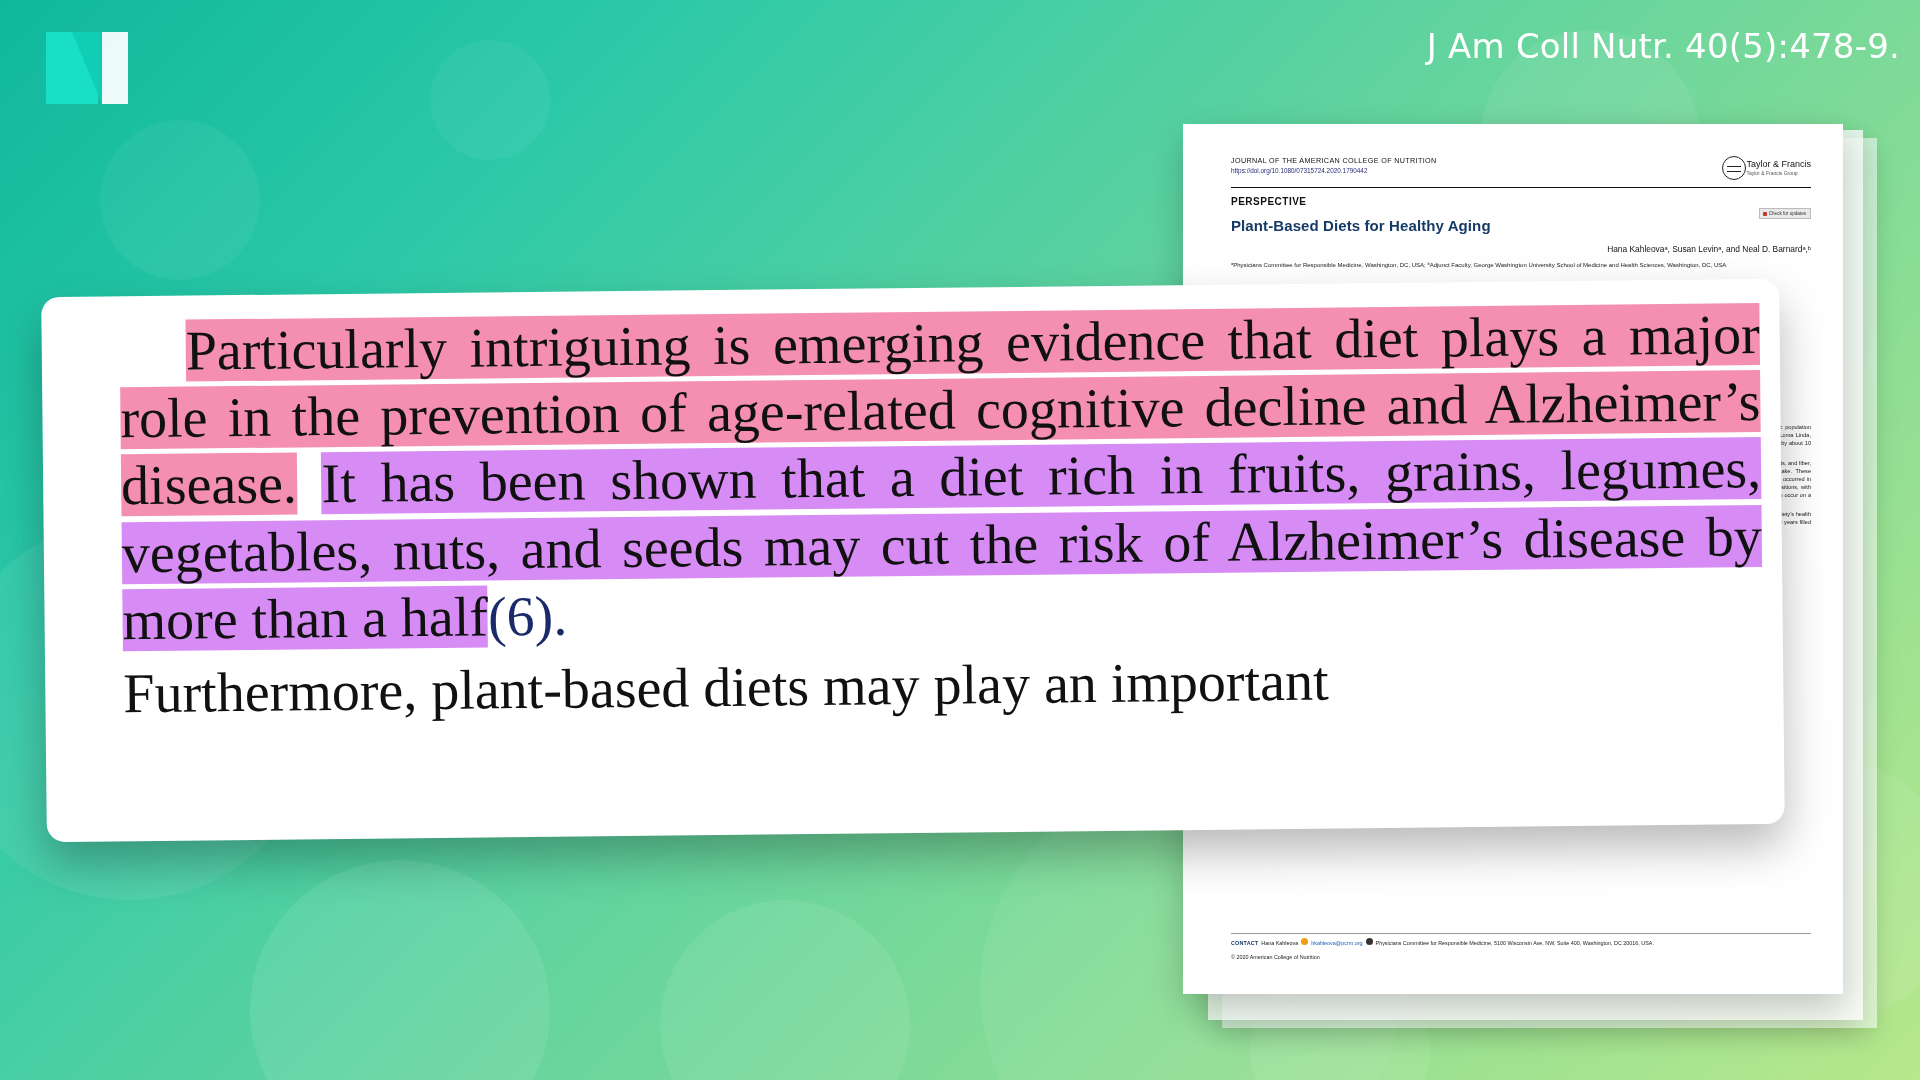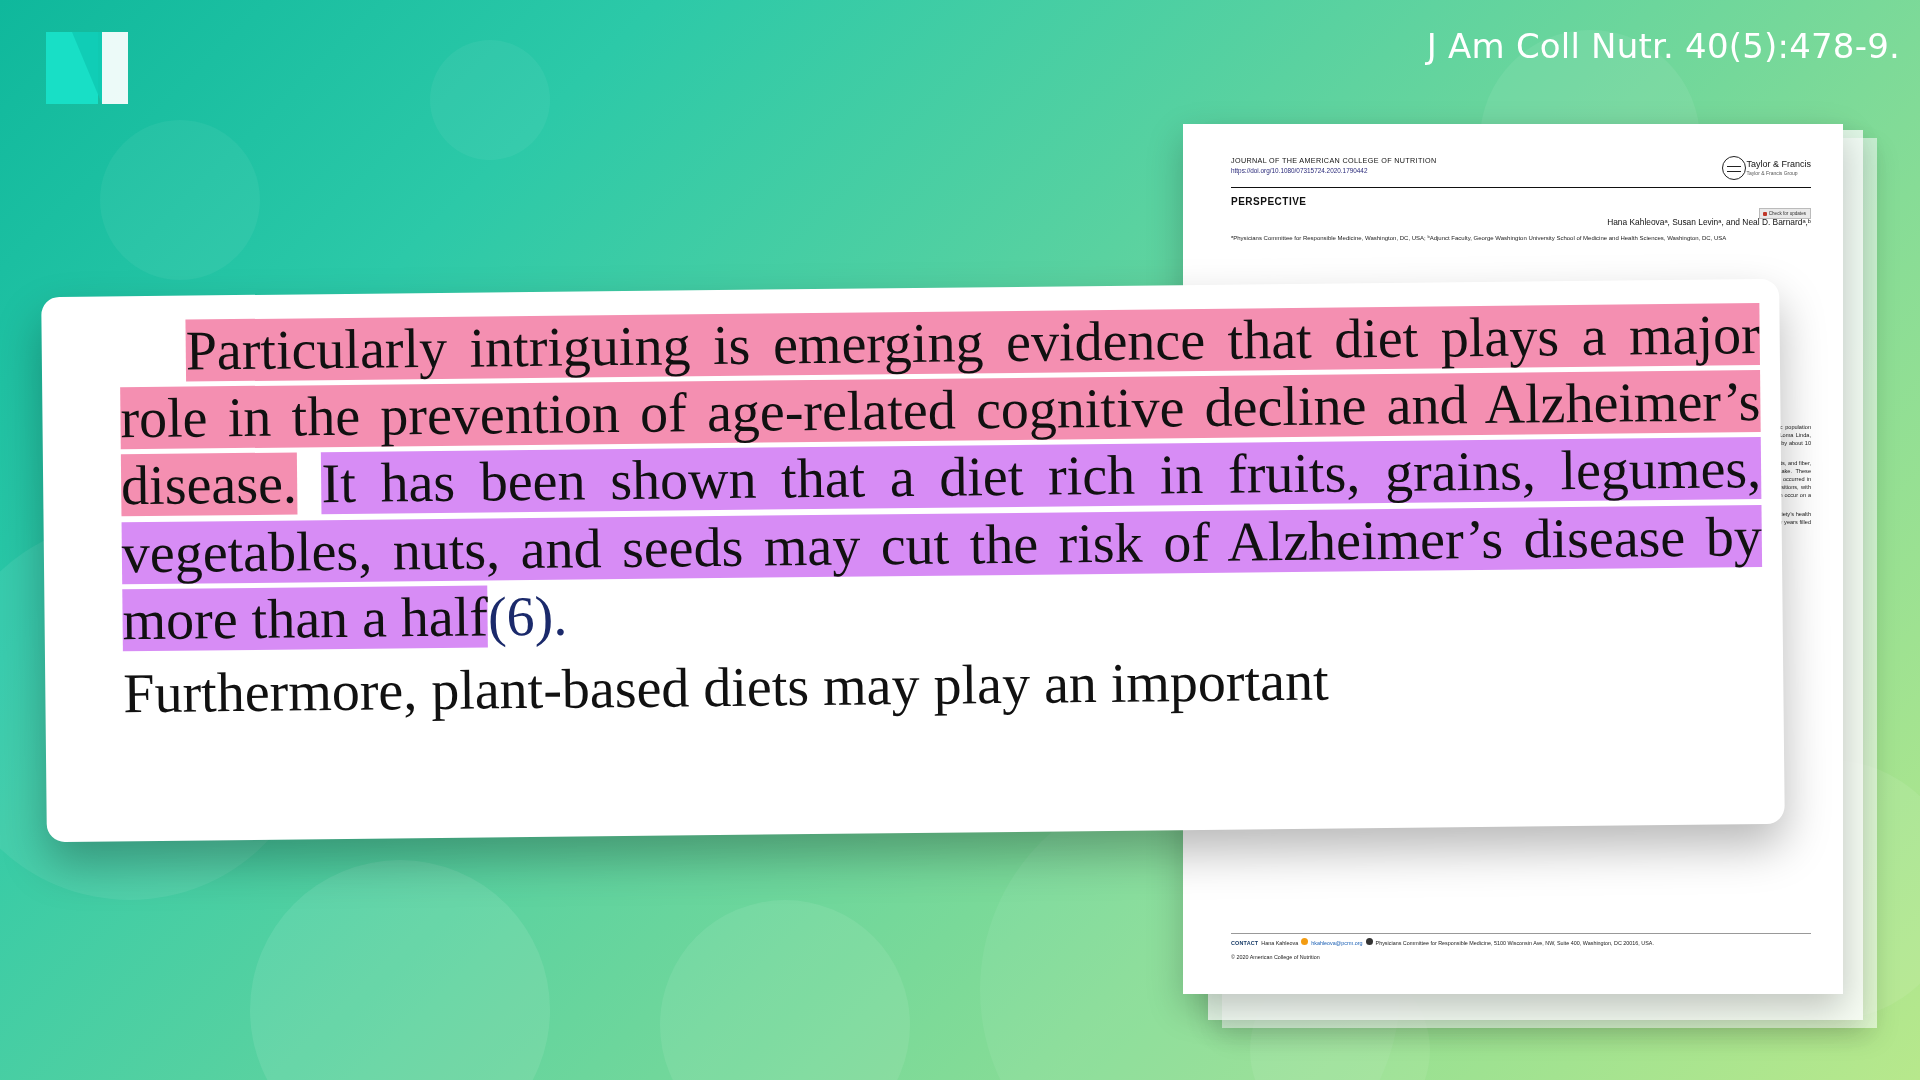--- a/index.html
+++ b/index.html
@@ -306,20 +306,21 @@
 
       <div class="rule"></div>
 
       <div class="sec-label">PERSPECTIVE</div>
 
       <div class="crossmark">
         <span class="dot"></span>
         <span>Check for updates</span>
       </div>
 
+      <div class="art-title">Plant-Based Diets for Healthy Aging</div>
       <div class="art-authors">Hana Kahleovaᵃ, Susan Levinᵃ, and Neal D. Barnardᵃ,ᵇ</div>
       <div class="art-affil">ᵃPhysicians Committee for Responsible Medicine, Washington, DC, USA; ᵇAdjunct Faculty, George Washington University School of Medicine and Health Sciences, Washington, DC, USA</div>
 
       <div class="cols">
         <div class="col">
           <p>The world population is aging. The number of people aged 60 years and older is expected to double by 2050, and the number of people aged 80 years and older is expected to triple. Healthy aging is therefore becoming a public health priority, and nutrition plays a key role in this process.</p>
           <p>Plant-based diets have been shown to be associated with a lower risk of chronic disease, including obesity, type 2 diabetes, cardiovascular disease, and certain cancers. These dietary patterns emphasize fruits, vegetables, grains, legumes, nuts, and seeds, while limiting or excluding animal products.</p>
           <p><span style="background: rgb(244, 143, 177);">Particularly intriguing is emerging evidence that diet plays a major role in the prevention of age-related cognitive decline and Alzheimer’s disease. </span><span style="background: rgb(215, 140, 245);">It has been shown that a diet rich in fruits, grains, legumes, vegetables, nuts, and seeds may cut the risk of Alzheimer’s disease by more than a half (6).</span></p>
           <p>Furthermore, plant-based diets may play an important role in protecting against sarcopenia, frailty, and bone loss in older adults, and may extend healthy life expectancy.</p>
           <p>improving nutrient intake. Plant-based diets have also been shown to reduce the risk of metabolic syndrome and type 2 diabetes by about one half (5). Additionally, the risk of coronary heart disease events may be reduced by an estimated 40% and the risk of cerebral vascular disease events by 29% as a result of consuming a plant-based diet.</p>

